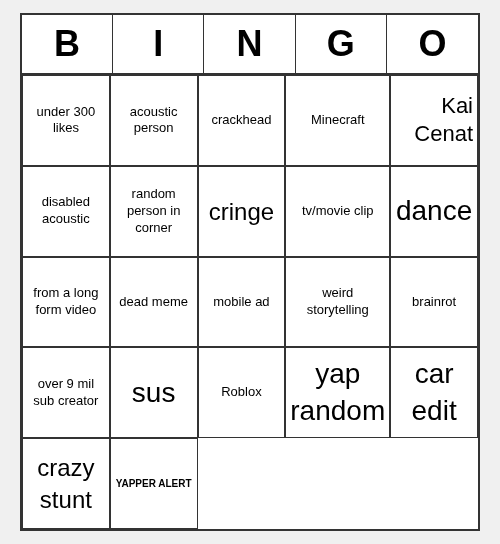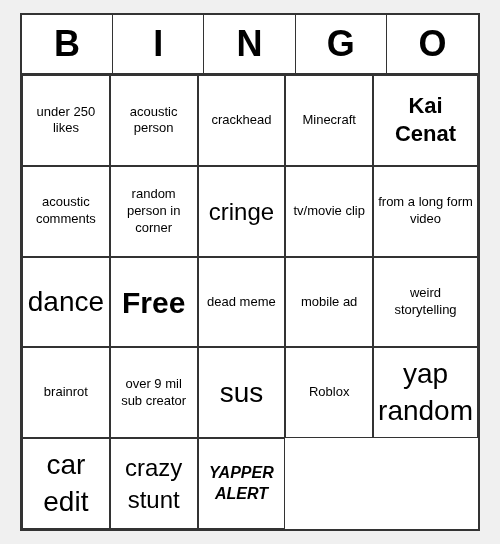--- a/index.html
+++ b/index.html
@@ -54,55 +54,54 @@
     .bingo-cell.xlarge-text {
       font-size: 28px;
       font-weight: normal;
     }
     .bingo-cell.free-cell {
       font-size: 30px;
       font-weight: bold;
     }
     .bingo-cell.kai-cenat {
       font-size: 22px;
-      font-weight: bold;
+      font-weight: normal;
+      text-align: right;
     }
     .bingo-cell.yapper-alert {
-      font-size: 16px;
+      font-size: 10px;
       font-weight: bold;
-      font-style: italic;
     }
   </style>
 </head>
 <body>
 
 <div class="bingo-card">
   <div class="bingo-header">
     <div class="bingo-header-cell">B</div>
     <div class="bingo-header-cell">I</div>
     <div class="bingo-header-cell">N</div>
     <div class="bingo-header-cell">G</div>
     <div class="bingo-header-cell">O</div>
   </div>
   <div class="bingo-grid">
 
-    <div class="bingo-cell">under 250 likes</div>
+    <div class="bingo-cell">under 300 likes</div>
     <div class="bingo-cell">acoustic person</div>
     <div class="bingo-cell">crackhead</div>
     <div class="bingo-cell">Minecraft</div>
     <div class="bingo-cell kai-cenat">Kai Cenat</div>
 
-    <div class="bingo-cell">acoustic comments</div>
+    <div class="bingo-cell">disabled acoustic</div>
     <div class="bingo-cell">random person in corner</div>
     <div class="bingo-cell large-text">cringe</div>
     <div class="bingo-cell">tv/movie clip</div>
+    <div class="bingo-cell xlarge-text">dance</div>
+
     <div class="bingo-cell">from a long form video</div>
-
-    <div class="bingo-cell xlarge-text">dance</div>
-    <div class="bingo-cell free-cell">Free</div>
     <div class="bingo-cell">dead meme</div>
     <div class="bingo-cell">mobile ad</div>
 
     <div class="bingo-cell">weird storytelling</div>
     <div class="bingo-cell">brainrot</div>
     <div class="bingo-cell">over 9 mil sub creator</div>
     <div class="bingo-cell xlarge-text">sus</div>
     <div class="bingo-cell">Roblox</div>
 
     <div class="bingo-cell xlarge-text">yap random</div>

